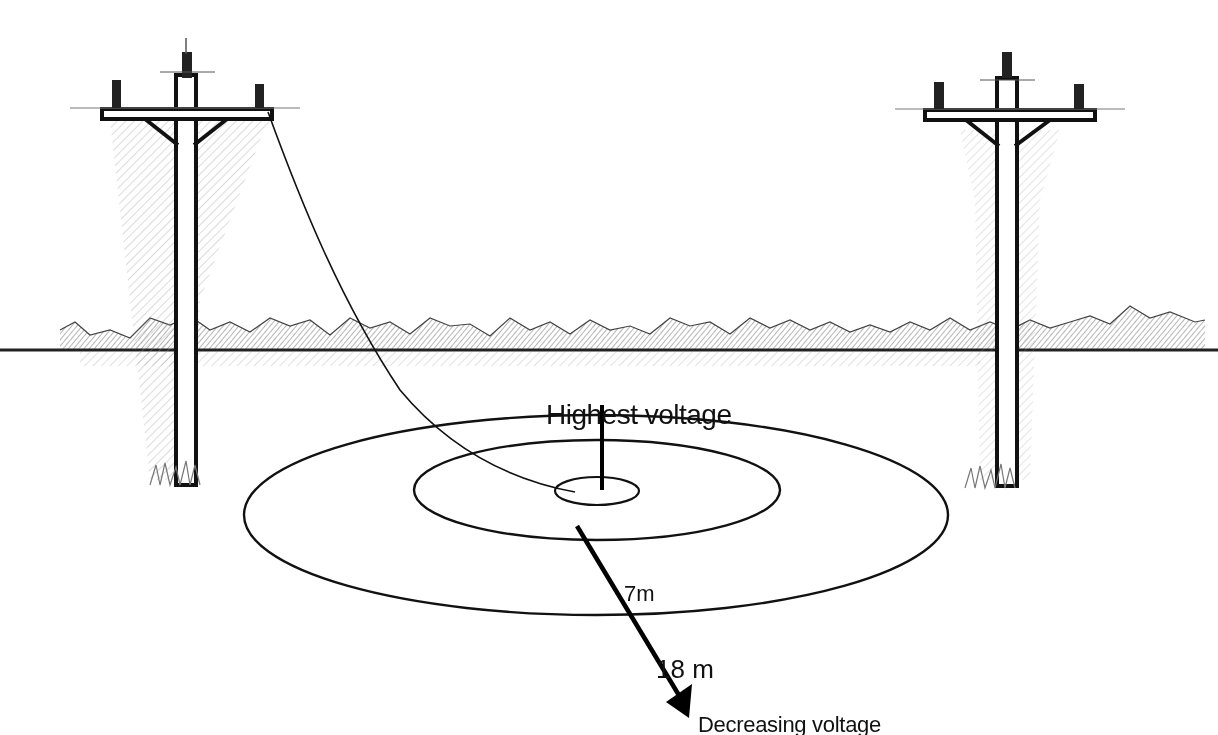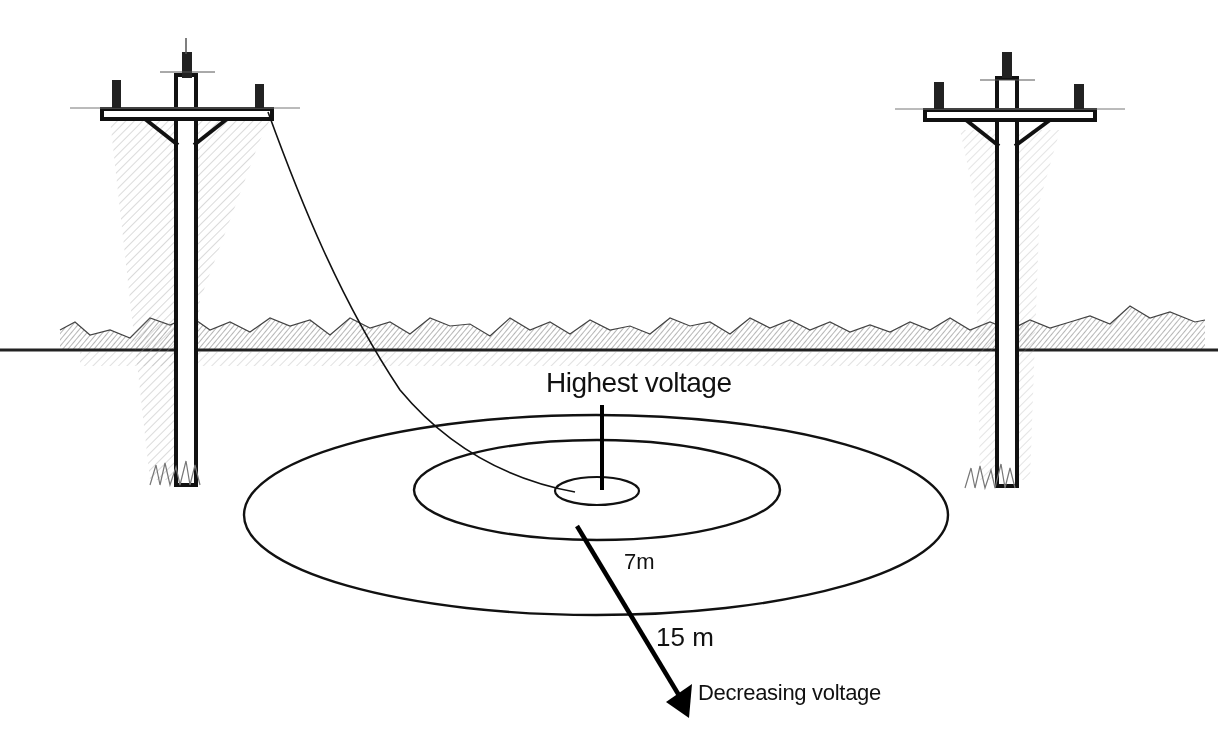--- a/index.html
+++ b/index.html
@@ -4,20 +4,21 @@
 <style>
   html, body { margin: 0; padding: 0; background: #ffffff; }
   #stage { position: relative; width: 1218px; height: 735px; overflow: hidden; background: #ffffff; }
   svg { position: absolute; left: 0; top: 0; }
   .label {
     position: absolute;
     font-family: "Liberation Sans", sans-serif;
     color: #111111;
     white-space: nowrap;
     line-height: 1;
+    margin-top: 32px;
   }
   #lbl-high { left: 546px; top: 369px; font-size: 28px; letter-spacing: -0.5px; }
   #lbl-7m   { left: 624px; top: 551px; font-size: 22px; }
   #lbl-15m  { left: 656px; top: 624px; font-size: 26px; }
   #lbl-dec  { left: 698px; top: 682px; font-size: 22px; letter-spacing: -0.3px; }
 </style>
 </head>
 <body>
 
 <div id="stage">
@@ -78,15 +79,15 @@
     <line x1="602" y1="405" x2="602" y2="490" stroke="#000" stroke-width="4"></line>
 
     <g>
       <line x1="577" y1="526" x2="680" y2="697" stroke="#000" stroke-width="4.5"></line>
       <polygon points="666,702 692,684 689,718" fill="#000"></polygon>
     </g>
   </svg>
 
   <div class="label" id="lbl-high">Highest voltage</div>
   <div class="label" id="lbl-7m">7m</div>
-  <div class="label" id="lbl-15m">15 m</div>
+  <div class="label" id="lbl-15m">18 m</div>
   <div class="label" id="lbl-dec">Decreasing voltage</div>
 </div>
 
 </body></html>

